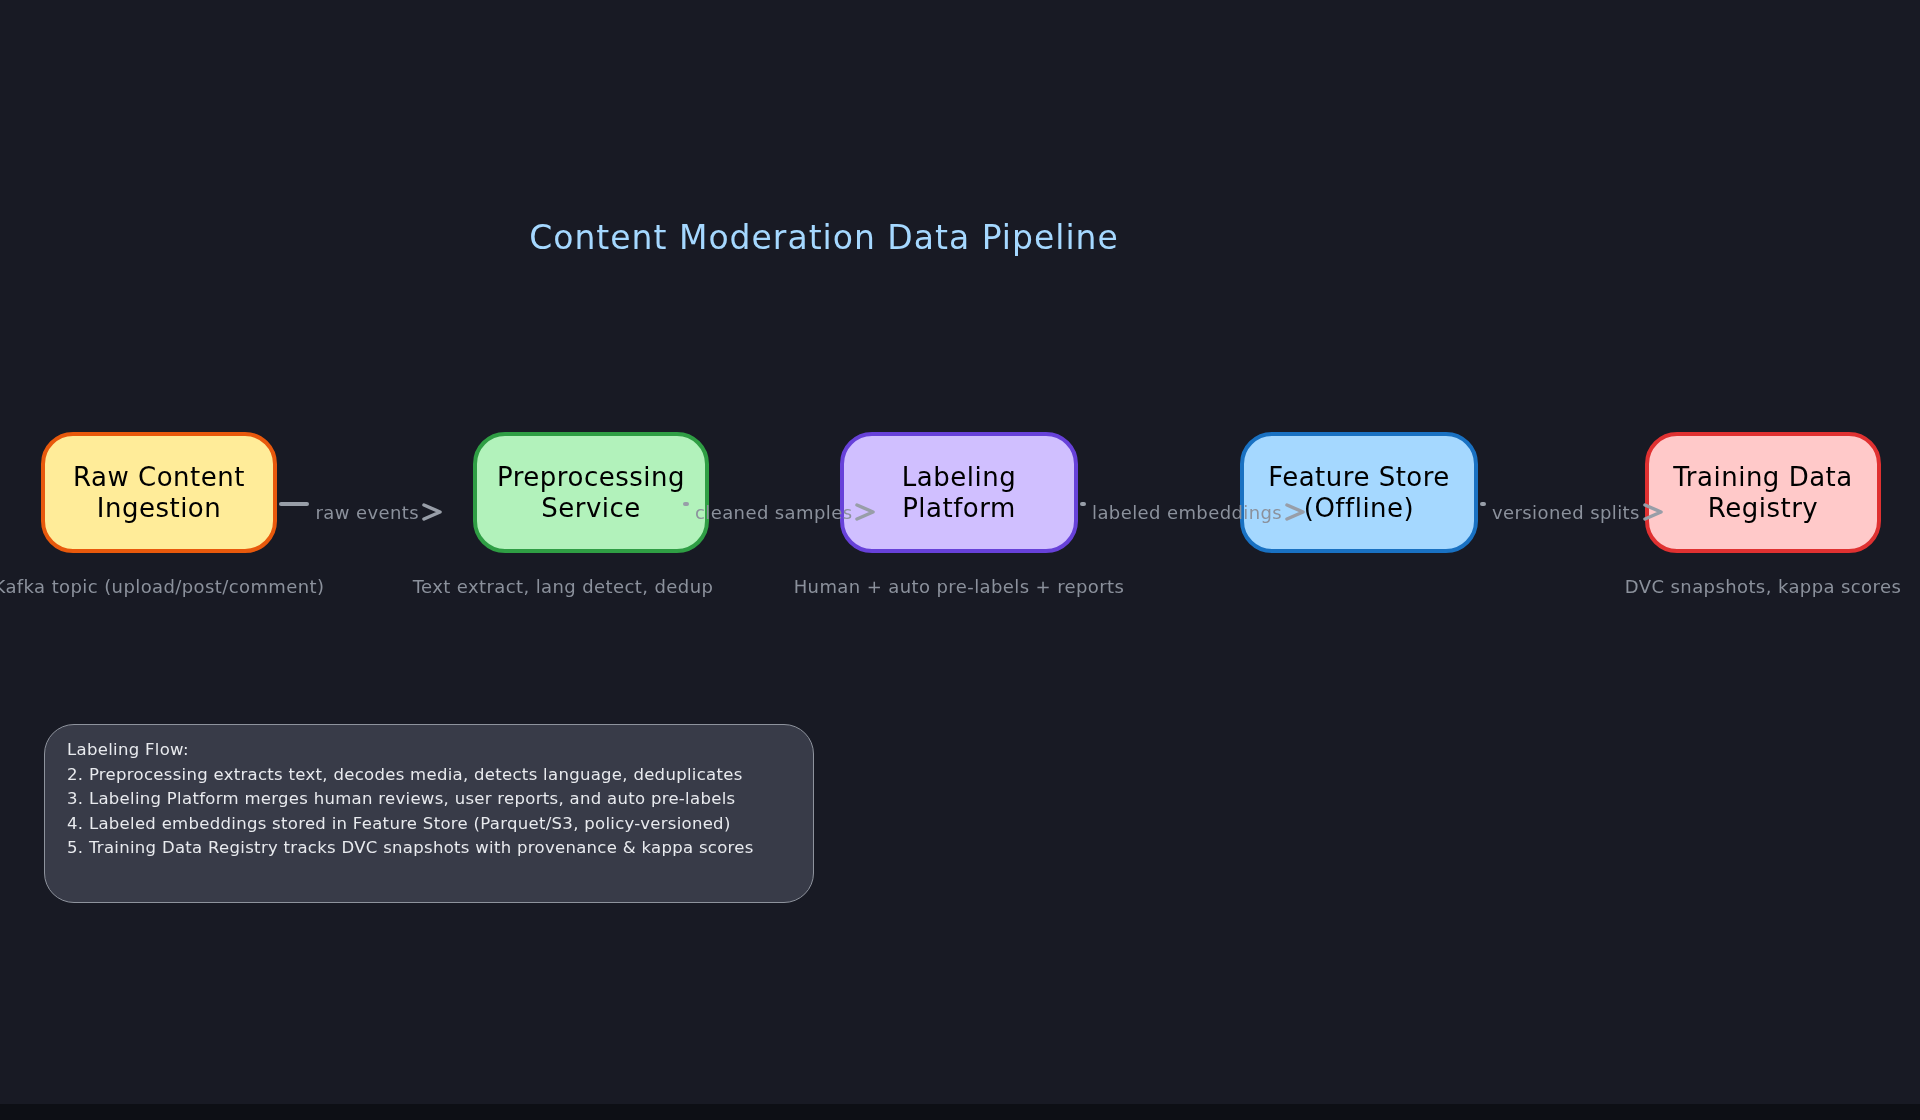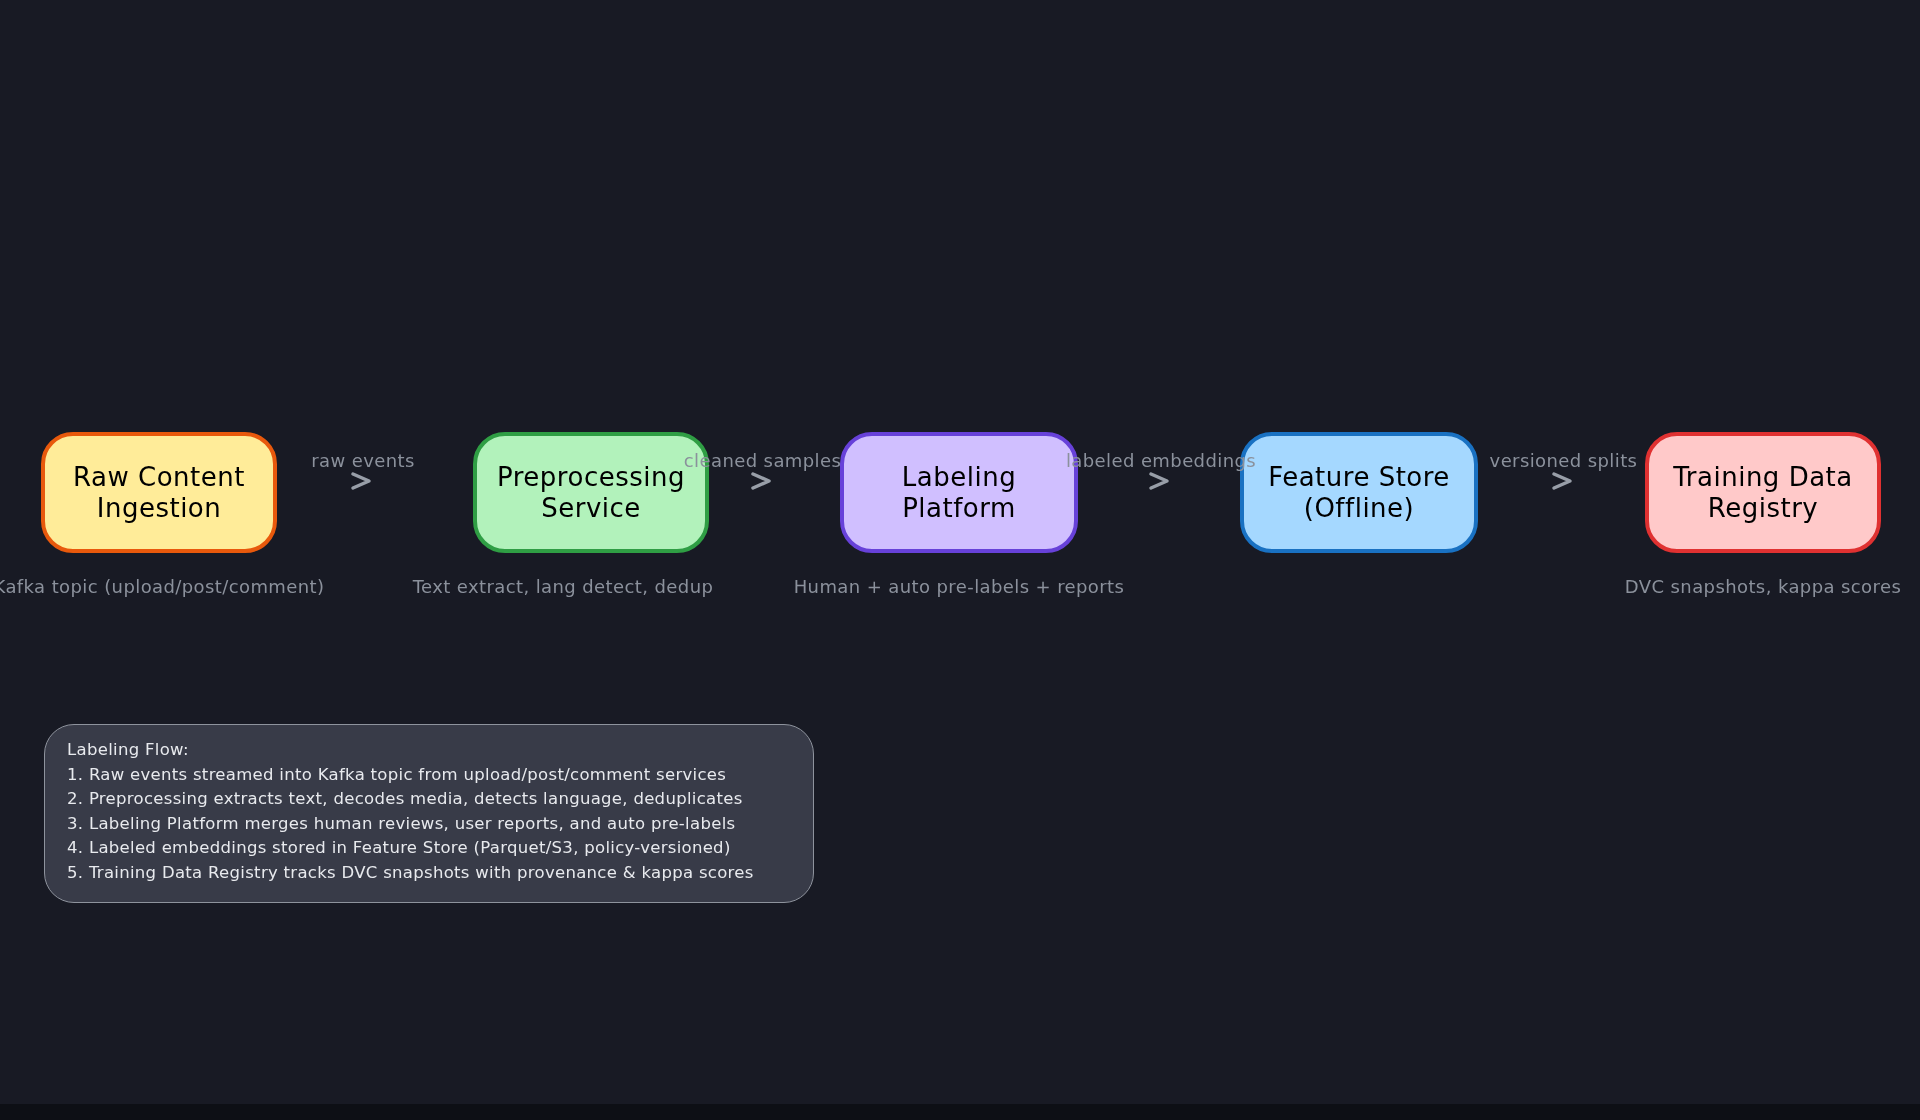--- a/index.html
+++ b/index.html
@@ -19,22 +19,22 @@
     display:flex;flex-direction:column;align-items:center;justify-content:center;
     color:#000000;font-size:26px;line-height:31px;letter-spacing:.5px;
     text-align:center;font-weight:500;
   }
   .caption{
     position:absolute;top:576px;width:500px;text-align:center;
     font-size:18px;letter-spacing:.4px;color:var(--muted,#8b919c);
     white-space:nowrap;
   }
   .arrow{
-    position:absolute;top:450px;height:28px;
-    display:flex;align-items:center;color:var(--arrow,#989ea8);flex-direction:column;
+    position:absolute;top:502px;height:28px;
+    display:flex;color:var(--arrow,#989ea8);
   }
   .arrow .shaft{flex:1 1 0;min-width:6px;height:4px;border-radius:2px;background:var(--arrow,#989ea8);}
   .arrow .alabel{
     margin:0 2px 0 6px;font-size:18px;letter-spacing:.4px;white-space:nowrap;
     color:var(--muted,#8b919c);
   }
   .arrow svg{flex:0 0 auto;display:block;}
   .note{
     position:absolute;left:44px;top:724px;width:770px;height:179px;box-sizing:border-box;
     background:var(--note-fill,#383b48);border:1.5px solid var(--note-border,#8e939d);
@@ -44,20 +44,21 @@
   }
   .bottom-bar{
     position:absolute;left:0;right:0;bottom:0;height:16px;background:var(--bar,#0d0f15);
   }
 </style>
 </head>
 <body>
 
 <div class="canvas" style="--bg: #181a24; --title: #a5d8ff; --muted: #8b919c; --arrow: #989ea8; --note-fill: #383b48; --note-border: #8e939d; --note-text: #e8eaee; --bar: #0d0f15;">
 
+  <div class="title">Content Moderation Data Pipeline</div>
 
   <div class="node" style="left: 41px; width: 236px; background: rgb(255, 236, 153); border-color: rgb(232, 89, 12);">
     <div>Raw Content</div>
     <div>Ingestion</div>
   </div>
   <div class="node" style="left: 445px; width: 236px; background: rgb(178, 242, 187); border-color: rgb(47, 158, 68); margin-left: 28px;">
     <div>Preprocessing</div>
     <div>Service</div>
   </div>
   <div class="node" style="left: 840px; width: 238px; background: rgb(208, 191, 255); border-color: rgb(103, 65, 217);">
@@ -102,21 +103,20 @@
   <div class="arrow" style="left:1480px;width:163px;">
     <div class="shaft"></div>
     <span class="alabel">versioned splits</span>
     <svg width="22" height="20" viewBox="0 0 22 20">
       <path d="M3 3 L19 10 L3 17" fill="none" stroke="currentColor" stroke-width="3.5" stroke-linecap="round" stroke-linejoin="round"></path>
     </svg>
   </div>
 
   <div class="note">
     <div>Labeling Flow:</div>
-    <div>1. Raw events streamed into Kafka topic from upload/post/comment services</div>
     <div>2. Preprocessing extracts text, decodes media, detects language, deduplicates</div>
     <div>3. Labeling Platform merges human reviews, user reports, and auto pre-labels</div>
     <div>4. Labeled embeddings stored in Feature Store (Parquet/S3, policy-versioned)</div>
     <div>5. Training Data Registry tracks DVC snapshots with provenance &amp; kappa scores</div>
   </div>
 
   <div class="bottom-bar"></div>
 </div>
 
 </body></html>

